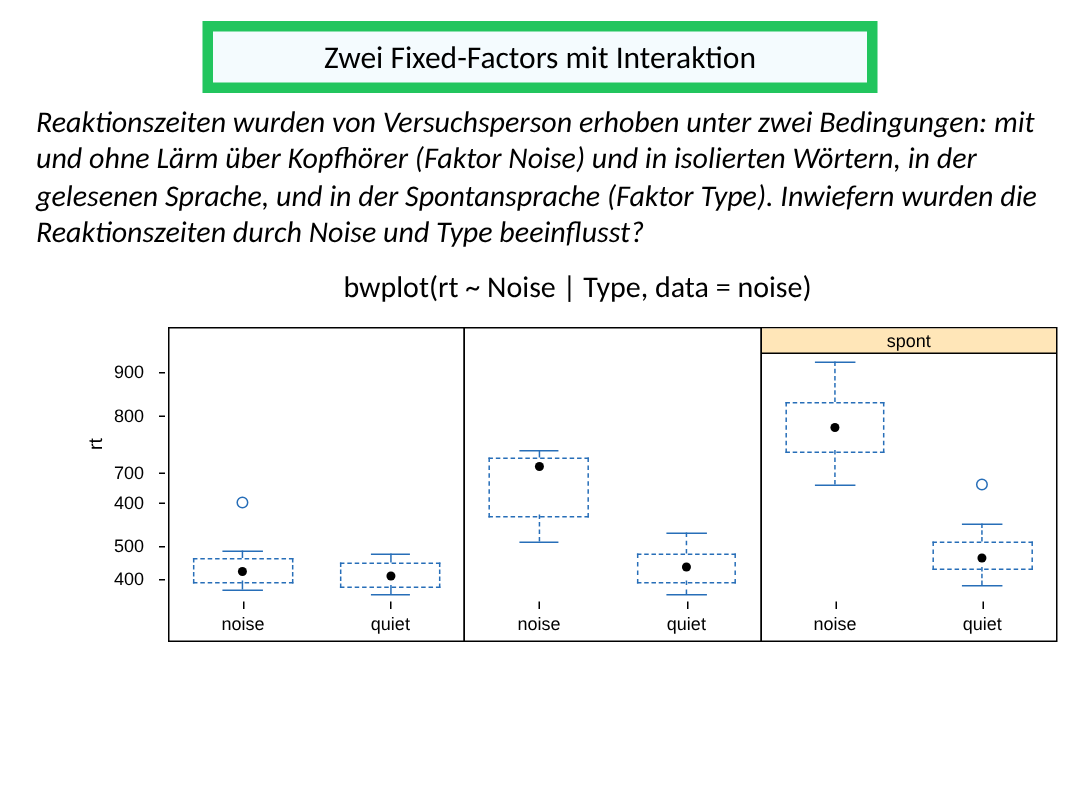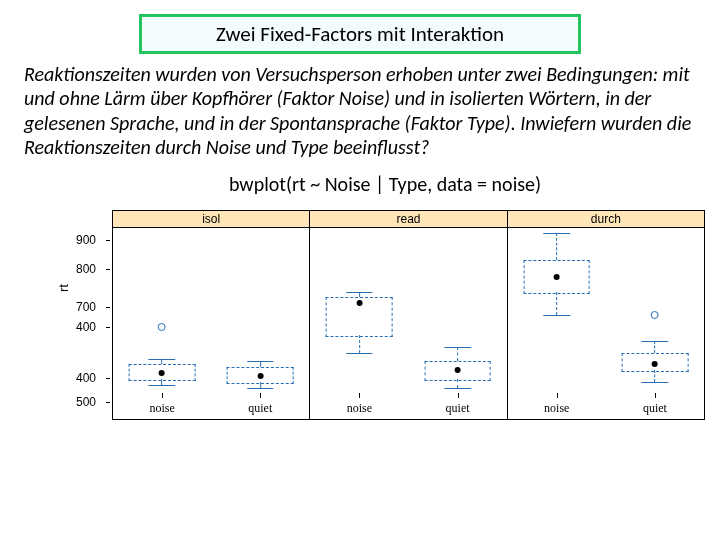--- a/index.html
+++ b/index.html
@@ -16,21 +16,21 @@
     position: relative;
     width: 720px;
     height: 540px;
     box-sizing: border-box;
     padding: 8px 24px 0 24px;
   }
   .title-box {
     margin: 6px auto 8px auto;
     width: 420px;
     text-align: center;
-    border: 3px solid #22c55e;
+    border: 7px solid #22c55e;
     background: #f4fbfe;
     font-size: 21px;
     padding: 4px 8px;
   }
   .code1 {
     font-size: 20px;
     margin: 8px 6px 10px 6px;
   }
   .body-text {
     font-size: 20px;
@@ -123,21 +123,21 @@
     left: 0;
     right: 0;
     bottom: 0;
     height: 26px;
     display: flex;
   }
   .xl {
     flex: 1;
     text-align: center;
     font-size: 12px;
-    font-family: Liberation Serif, serif;
+    font-family: Liberation Sans, sans-serif;
     padding-top: 8px;
     position: relative;
   }
   .xl::before {
     content: "";
     position: absolute;
     top: 0;
     left: 50%;
     width: 1px;
     height: 5px;
@@ -203,30 +203,29 @@
   <div class="body-text">Reaktionszeiten wurden von Versuchsperson erhoben unter zwei Bedingungen: mit und ohne Lärm über Kopfhörer (Faktor Noise) und in isolierten Wörtern, in der gelesenen Sprache, und in der Spontansprache (Faktor Type). Inwiefern wurden die Reaktionszeiten durch Noise und Type beeinflusst?</div>
 
   <div class="code2">bwplot(rt ~ Noise | Type, data = noise)</div>
 
   <div class="chart-wrap">
 
     <div class="ylab">rt</div>
 
     <div class="yticks" id="yticks">
         <div class="ytick" style="top: 152px;">400</div>
-        <div class="ytick" style="top: 130.909px; margin-top: 46px;">500</div>
+        <div class="ytick" style="top: 130.909px;">500</div>
         <div class="ytick" style="top: 101.818px;">400</div>
         <div class="ytick" style="top: 81px;">700</div>
         <div class="ytick" style="top: 43.6364px;">800</div>
         <div class="ytick" style="top: 14.5455px;">900</div>
       </div>
 
     <div class="strip" id="strip">
         <div class="panel">
-          <div class="panel-head">isol</div>
           <div class="panel-body">
             <div class="bp" style="left: 25%; top: 0px; height: 168px;">
               <div class="box" style="top: 137.818px; height: 14.5455px;"></div>
               <div class="median" style="top: 146.545px;"></div>
               <div class="whisk" style="top: 132px; height: 5.81818px;"></div>
               <div class="cap" style="top: 132px;"></div>
               <div class="whisk" style="top: 152.364px; height: 5.81818px;"></div>
               <div class="cap" style="top: 158.182px;"></div>
               <div class="out" style="top: 100px;"></div>
             </div>
@@ -238,21 +237,20 @@
               <div class="whisk" style="top: 155.273px; height: 5.81818px;"></div>
               <div class="cap" style="top: 161.091px;"></div>
             </div>
           </div>
           <div class="panel-xaxis">
             <div class="xl">noise</div>
             <div class="xl">quiet</div>
           </div>
         </div>
         <div class="panel">
-          <div class="panel-head">read</div>
           <div class="panel-body">
             <div class="bp" style="left: 25%; top: 0px; height: 168px;">
               <div class="box" style="top: 70.9091px; height: 37.8182px;"></div>
               <div class="median" style="top: 76.7273px;"></div>
               <div class="whisk" style="top: 65.0909px; height: 5.81818px;"></div>
               <div class="cap" style="top: 65.0909px;"></div>
               <div class="whisk" style="top: 108.727px; height: 17.4545px;"></div>
               <div class="cap" style="top: 126.182px;"></div>
             </div>
             <div class="bp" style="left: 75%; top: 0px; height: 168px;">
@@ -263,21 +261,21 @@
               <div class="whisk" style="top: 152.364px; height: 8.72727px;"></div>
               <div class="cap" style="top: 161.091px;"></div>
             </div>
           </div>
           <div class="panel-xaxis">
             <div class="xl">noise</div>
             <div class="xl">quiet</div>
           </div>
         </div>
         <div class="panel">
-          <div class="panel-head">durch</div>
+          <div class="panel-head">spont</div>
           <div class="panel-body">
             <div class="bp" style="left: 25%; top: 0px; height: 168px;">
               <div class="box" style="top: 33.0909px; height: 32px;"></div>
               <div class="median" style="top: 50.5455px;"></div>
               <div class="whisk" style="top: 6.90909px; height: 26.1818px;"></div>
               <div class="cap" style="top: 6.90909px;"></div>
               <div class="whisk" style="top: 65.0909px; height: 23.2727px;"></div>
               <div class="cap" style="top: 88.3636px;"></div>
             </div>
             <div class="bp" style="left: 75%; top: 0px; height: 168px;">

